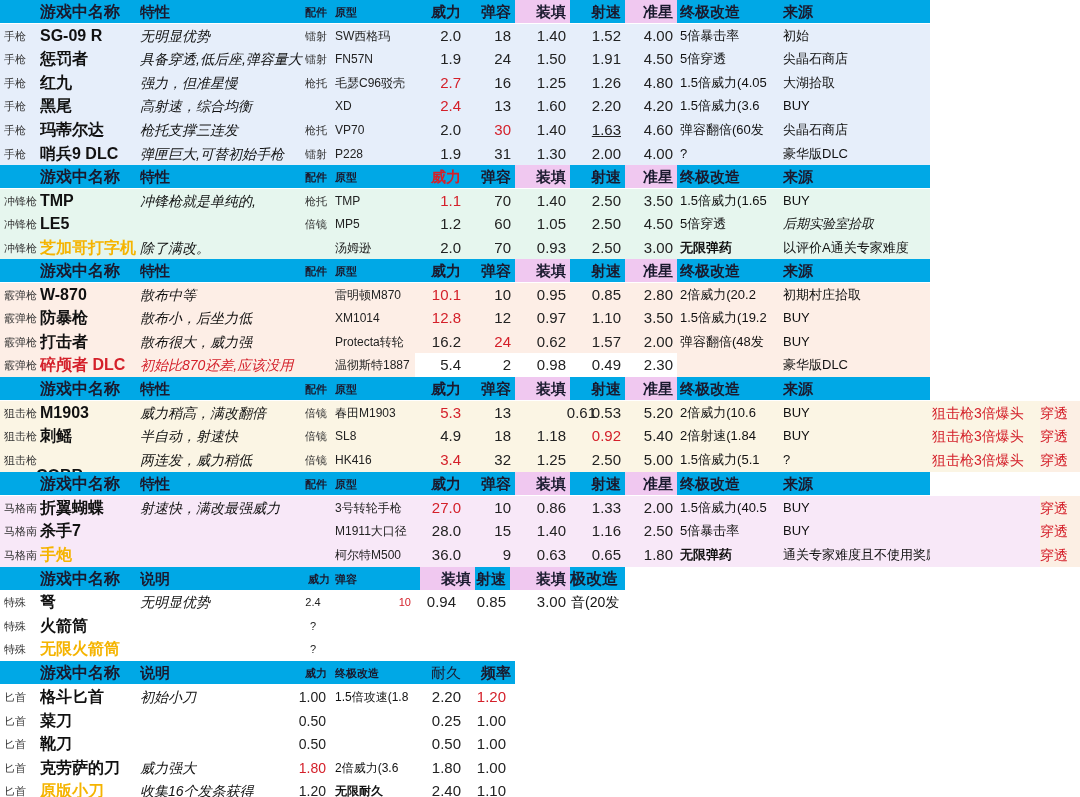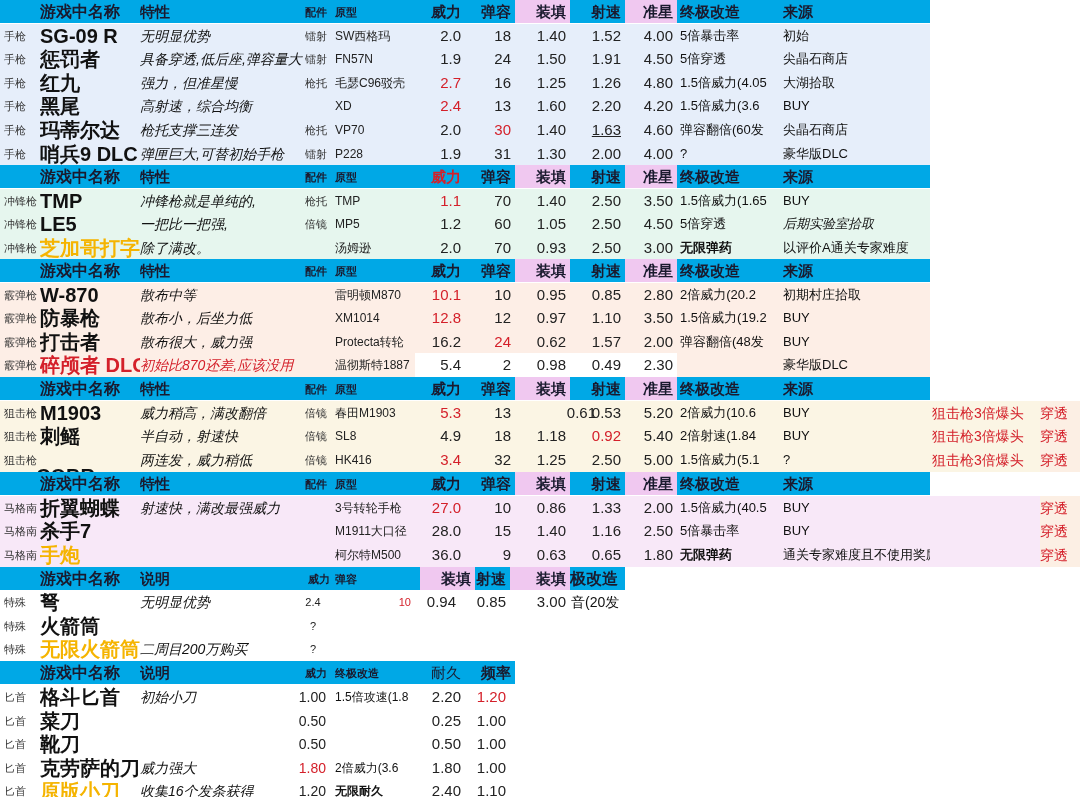--- a/index.html
+++ b/index.html
@@ -2,21 +2,21 @@
 <html><head>
 <meta charset="utf-8">
 <style>
   html,body{margin:0;padding:0;background:#ffffff;}
   body{width:1080px;height:797px;position:relative;overflow:hidden;font-family:"Liberation Sans","DejaVu Sans",sans-serif;color:#111;}
   .row{position:absolute;left:0;height:24px;}
   .cell{position:absolute;top:0;height:100%;line-height:24px;white-space:nowrap;overflow:hidden;box-sizing:border-box;}
   .hdr .cell{font-weight:bold;color:#1a1a2e;font-size:15px;}
   .hdr .small{font-size:11px;}
   .type{font-size:11px;color:#333;padding-left:4px;}
-  .name{font-size:20px;font-weight:bold;color:#111;}
+  .name{font-size:16px;font-weight:bold;color:#111;}
   .trait{font-size:14px;font-style:italic;}
   .part{font-size:11px;color:#333;}
   .proto{font-size:12px;color:#222;}
   .num{font-size:15px;text-align:right;padding-right:4px;color:#222;}
   .ult{font-size:13px;padding-left:3px;}
   .src{font-size:13px;padding-left:3px;}
   .red{color:#d4202a !important;}
   .gold{color:#f5b400 !important;}
   .bold{font-weight:bold;}
   .pink{background:#f0c8f0;}
@@ -146,21 +146,20 @@
       <div class="cell num" style="left: 465px; width: 50px;">70</div>
       <div class="cell num" style="left: 515px; width: 55px;">1.40</div>
       <div class="cell num" style="left: 570px; width: 55px;">2.50</div>
       <div class="cell num" style="left: 625px; width: 52px;">3.50</div>
       <div class="cell ult" style="left: 677px; width: 103px;">1.5倍威力(1.65</div>
       <div class="cell src" style="left: 780px; width: 150px;">BUY</div>
     </div>
     <div class="row" style="top: 212.1px; height: 24px; width: 930px; background: rgb(230, 246, 238);">
       <div class="cell type" style="left: 0px; width: 40px;">冲锋枪</div>
       <div class="cell name" style="left: 40px; width: 100px;">LE5</div>
-      <div class="cell trait" style="left: 140px; width: 165px;">一把比一把强,</div>
       <div class="cell part" style="left: 305px; width: 30px;">倍镜</div>
       <div class="cell proto" style="left: 335px; width: 80px;">MP5</div>
       <div class="cell num" style="left: 415px; width: 50px;">1.2</div>
       <div class="cell num" style="left: 465px; width: 50px;">60</div>
       <div class="cell num" style="left: 515px; width: 55px;">1.05</div>
       <div class="cell num" style="left: 570px; width: 55px;">2.50</div>
       <div class="cell num" style="left: 625px; width: 52px;">4.50</div>
       <div class="cell ult" style="left: 677px; width: 103px;">5倍穿透</div>
       <div class="cell src" style="left: 780px; width: 150px; font-style: italic;">后期实验室拾取</div>
     </div>
@@ -388,21 +387,20 @@
     </div>
     <div class="row" style="top: 613.5px; height: 24px; width: 625px;">
       <div class="cell type" style="left: 0px; width: 40px;">特殊</div>
       <div class="cell name" style="left: 40px; width: 100px;">火箭筒</div>
       <div class="cell trait" style="left: 140px; width: 165px;"></div>
       <div class="cell num" style="left: 300px; width: 30px; font-size: 11px; text-align: center;">?</div>
     </div>
     <div class="row" style="top: 637px; height: 24px; width: 625px;">
       <div class="cell type" style="left: 0px; width: 40px;">特殊</div>
       <div class="cell name gold" style="left: 40px; width: 100px;">无限火箭筒</div>
-      <div class="cell trait" style="left: 140px; width: 165px;">二周目200万购买</div>
       <div class="cell num" style="left: 300px; width: 30px; font-size: 11px; text-align: center;">?</div>
     </div>
     <div class="row hdr" style="top: 661px; height: 23px; width: 515px; background: rgb(0, 168, 230);">
       <div class="cell " style="left: 40px; width: 95px; font-size: 16px;">游戏中名称</div>
       <div class="cell " style="left: 140px; width: 100px;">说明</div>
       <div class="cell small" style="left: 305px; width: 30px;">威力</div>
       <div class="cell small" style="left: 335px; width: 80px;">终极改造</div>
       <div class="cell num" style="left: 415px; width: 50px; font-weight: normal;">耐久</div>
       <div class="cell num" style="left: 465px; width: 50px; font-weight: bold;">频率</div>
     </div>

